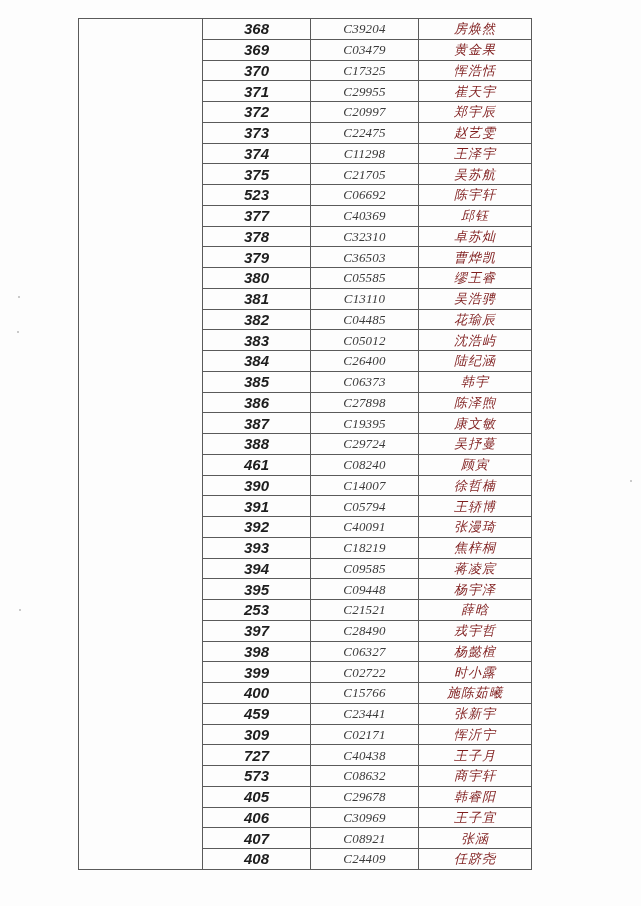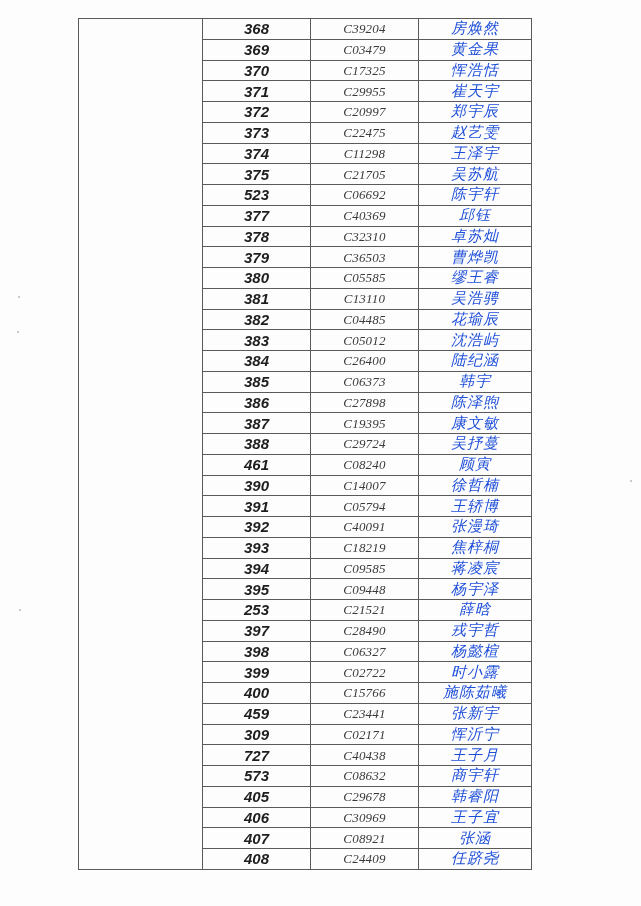--- a/index.html
+++ b/index.html
@@ -55,22 +55,22 @@
       color: #1e1e1e;
     }
     td.code {
       font-family: "Liberation Serif", "DejaVu Serif", serif;
       font-size: 13px;
       color: #3a3a3a;
       letter-spacing: 0.2px;
     }
     td.name {
       font-family: "DejaVu Serif", "Liberation Serif", serif;
-      font-size: 15px;
-      color: #1d4ed8;
+      font-size: 13px;
+      color: #7f1d1d;
       letter-spacing: 1px;
     }
     .speck {
       position: absolute;
       width: 2px; height: 2px;
       border-radius: 1px;
       background: #b8b8b8;
     }
   </style>
 </head>

